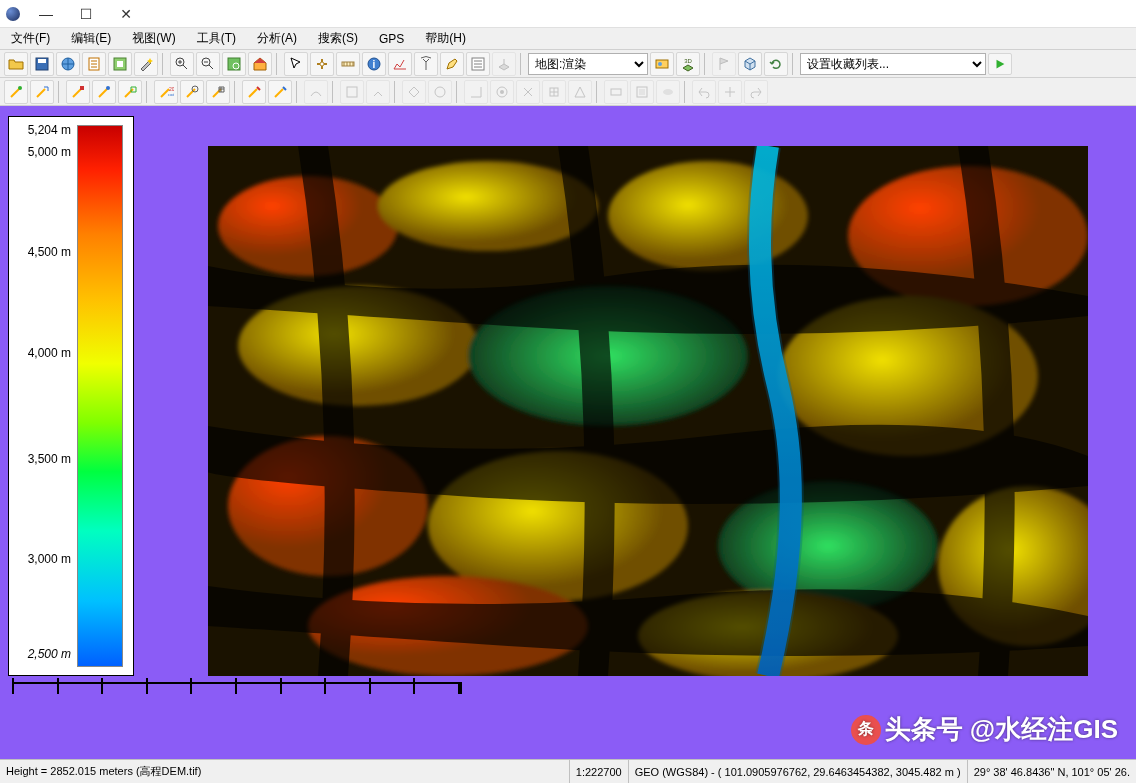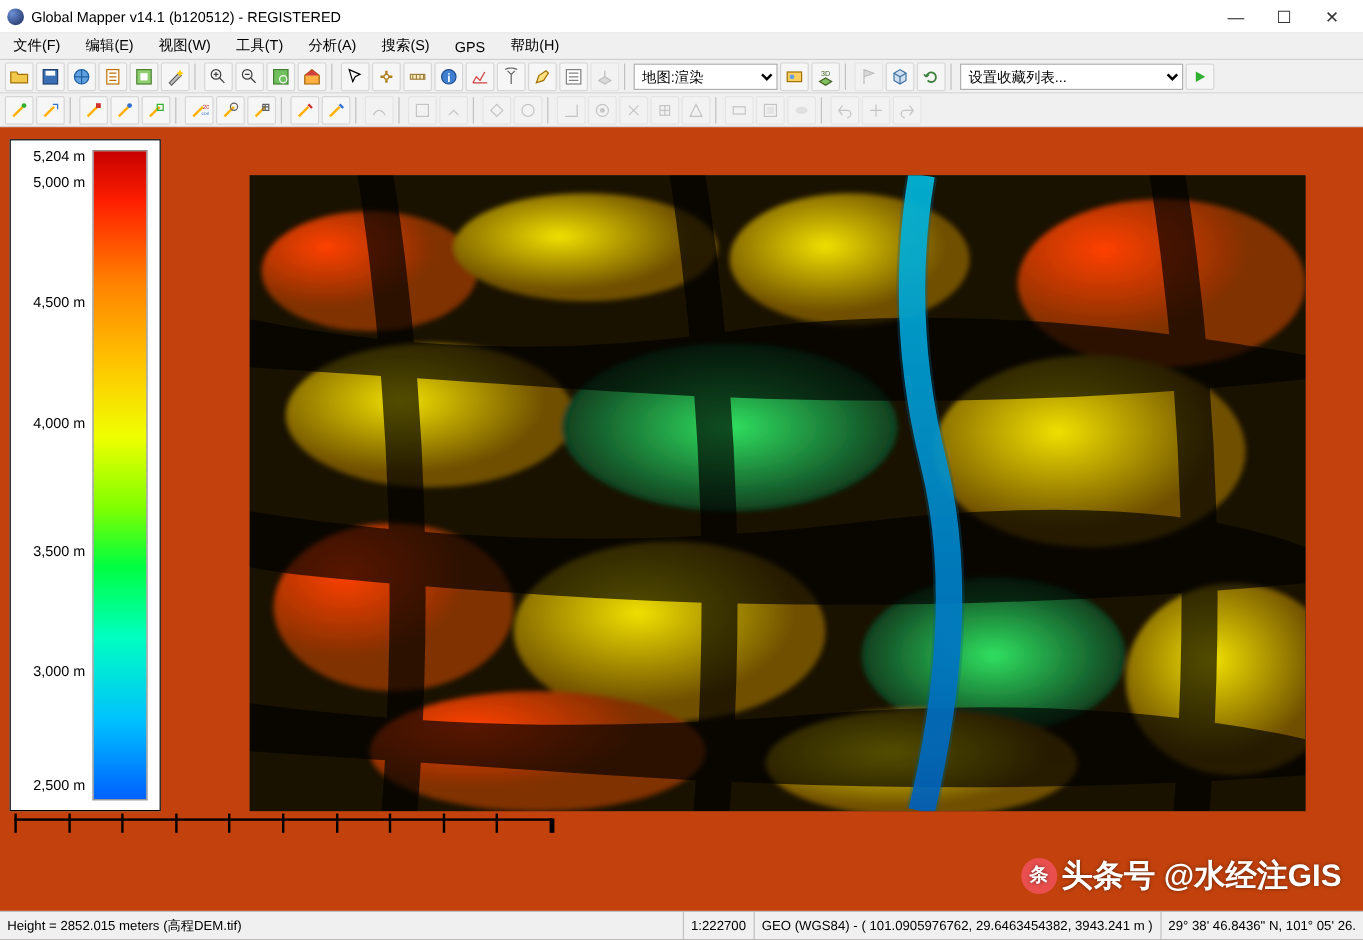--- a/index.html
+++ b/index.html
@@ -11,21 +11,21 @@
 .winbtn { width: 40px; height: 28px; display: flex; align-items: center; justify-content: center; color: #333; font-size: 14px; cursor: pointer; }
 .menubar { height: 22px; background: #f0f0f0; display: flex; align-items: center; padding: 0 4px; gap: 7px; border-bottom: 1px solid #d0d0d0; font-size: 12px; }
 .menuitem { padding: 2px 7px; cursor: pointer; }
 .toolbar { height: 28px; background: #f0f0f0; display: flex; align-items: center; padding: 2px 4px; gap: 2px; border-bottom: 1px solid #d0d0d0; }
 .sep { width: 4px; height: 22px; border-left: 1px solid #c0c0c0; margin: 0 2px; }
 .tbtn { width: 24px; height: 24px; border: 1px solid #d6d6d6; background: #f6f6f6; display: flex; align-items: center; justify-content: center; cursor: pointer; border-radius: 2px; }
 .tbtn.dis { opacity: 0.45; cursor: default; }
 .tbtn svg { width: 16px; height: 16px; }
 .tselect { height: 22px; font-size: 12px; border: 1px solid #b0b0b0; background: #fff; padding: 0 2px; }
 .playbtn { width: 24px; height: 22px; display: flex; align-items: center; justify-content: center; border: 1px solid #d6d6d6; background: #f6f6f6; cursor: pointer; border-radius: 2px; }
-.workspace { flex: 1; background: #c2410c; position: relative; overflow: hidden; }
+.workspace { flex: 1; background: #8b5cf6; position: relative; overflow: hidden; }
 .legend { position: absolute; left: 8px; top: 10px; width: 126px; height: 560px; background: #fff; border: 1px solid #000; display: flex; }
 .legend-labels { width: 68px; position: relative; font-size: 12px; color: #000; }
 .legend-labels span { position: absolute; right: 6px; white-space: nowrap; }
 .legend-bar { flex: 1; margin: 8px 10px 8px 0; background: linear-gradient(to bottom, #c80000 0%, #ff2000 8%, #ff8000 20%, #ffc000 32%, #f0ff00 44%, #80ff00 55%, #00ff40 64%, #00ffc0 75%, #00c0ff 88%, #0060ff 100%); border: 1px solid #888; }
 .map { position: absolute; left: 208px; top: 40px; width: 880px; height: 530px; background: #222; overflow: hidden; }
 .scalebar { position: absolute; left: 12px; top: 576px; width: 450px; height: 50px; }
 .scalebar-line { height: 12px; border-left: 2px solid #000; border-right: 2px solid #000; display: flex; }
 .scalebar-tick { flex: 1; border-top: 2px solid #000; border-right: 2px solid #000; position: relative; }
 .scalebar-tick::before { content: ""; position: absolute; left: -2px; top: -6px; width: 2px; height: 6px; background: #000; }
 .scalebar-labels { display: flex; justify-content: space-around; font-size: 13px; padding-top: 2px; }
@@ -33,21 +33,20 @@
 .wm-icon { width: 30px; height: 30px; border-radius: 50%; background: #e94f4f; display: flex; align-items: center; justify-content: center; color: #fff; font-size: 16px; }
 .statusbar { height: 24px; background: #f0f0f0; border-top: 1px solid #c0c0c0; display: flex; align-items: center; font-size: 11px; }
 .statusbar .panel { padding: 0 6px; border-right: 1px solid #c0c0c0; height: 100%; display: flex; align-items: center; white-space: nowrap; }
 .statusbar .panel.flex { flex: 1; }
 </style>
 </head>
 <body>
 
 <div class="titlebar">
   <div class="appicon"></div>
-  <div class="title">Global Mapper v14.1 (b120512) - REGISTERED</div>
   <div class="winbtns">
     <div class="winbtn">—</div>
     <div class="winbtn">☐</div>
     <div class="winbtn close">✕</div>
   </div>
 </div>
 
 <div class="menubar">
   <div class="menuitem">文件(F)</div>
   <div class="menuitem">编辑(E)</div>
@@ -370,21 +369,21 @@
 <div class="workspace">
 
   <div class="legend">
     <div class="legend-labels" id="legend-labels">
         <span style="top: 1%;">5,204 m</span>
         <span style="top: 5%;">5,000 m</span>
         <span style="top: 23%;">4,500 m</span>
         <span style="top: 41%;">4,000 m</span>
         <span style="top: 60%;">3,500 m</span>
         <span style="top: 78%;">3,000 m</span>
-        <span style="top: 95%;">2,500 m</span>
+        <span style="top: 95%; font-style: italic;">2,500 m</span>
       </div>
     <div class="legend-bar"></div>
   </div>
 
   <div class="map">
     <svg width="100%" height="100%" viewBox="0 0 880 530" preserveAspectRatio="none">
       <defs>
         <radialGradient id="hi" cx="30%" cy="30%">
             <stop offset="0%" stop-color="#ff4000"></stop>
             <stop offset="100%" stop-color="#803000"></stop>
@@ -454,15 +453,15 @@
 
   <div class="watermark">
     <span class="wm-icon">条</span>
     <span>头条号 @水经注GIS</span>
   </div>
 </div>
 
 <div class="statusbar">
   <div class="panel flex">Height = 2852.015 meters (高程DEM.tif)</div>
   <div class="panel">1:222700</div>
-  <div class="panel">GEO (WGS84) - ( 101.0905976762, 29.6463454382, 3943.241 m )</div>
+  <div class="panel">GEO (WGS84) - ( 101.0905976762, 29.6463454382, 3045.482 m )</div>
   <div class="panel" style="border-right:none">29° 38' 46.8436" N, 101° 05' 26.</div>
 </div>
 
 </body></html>

